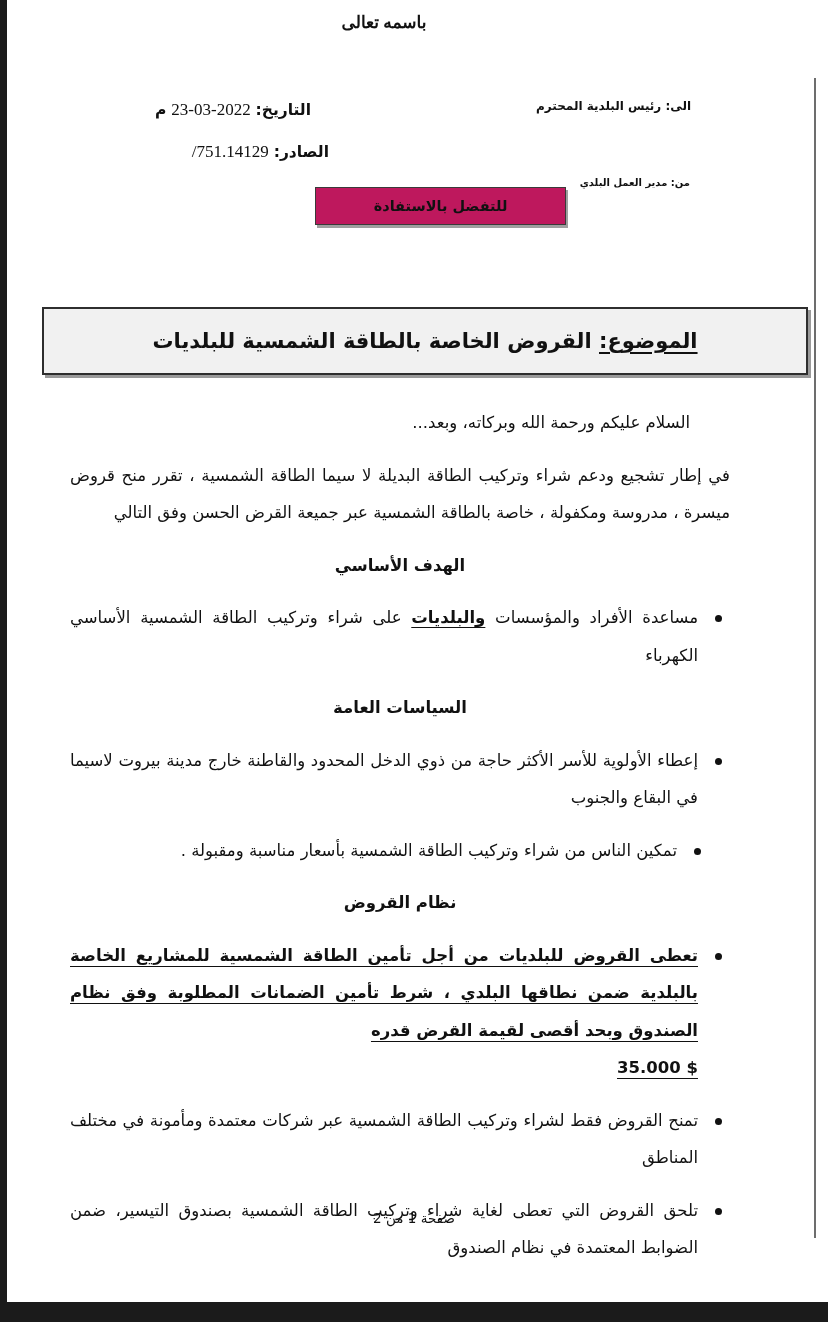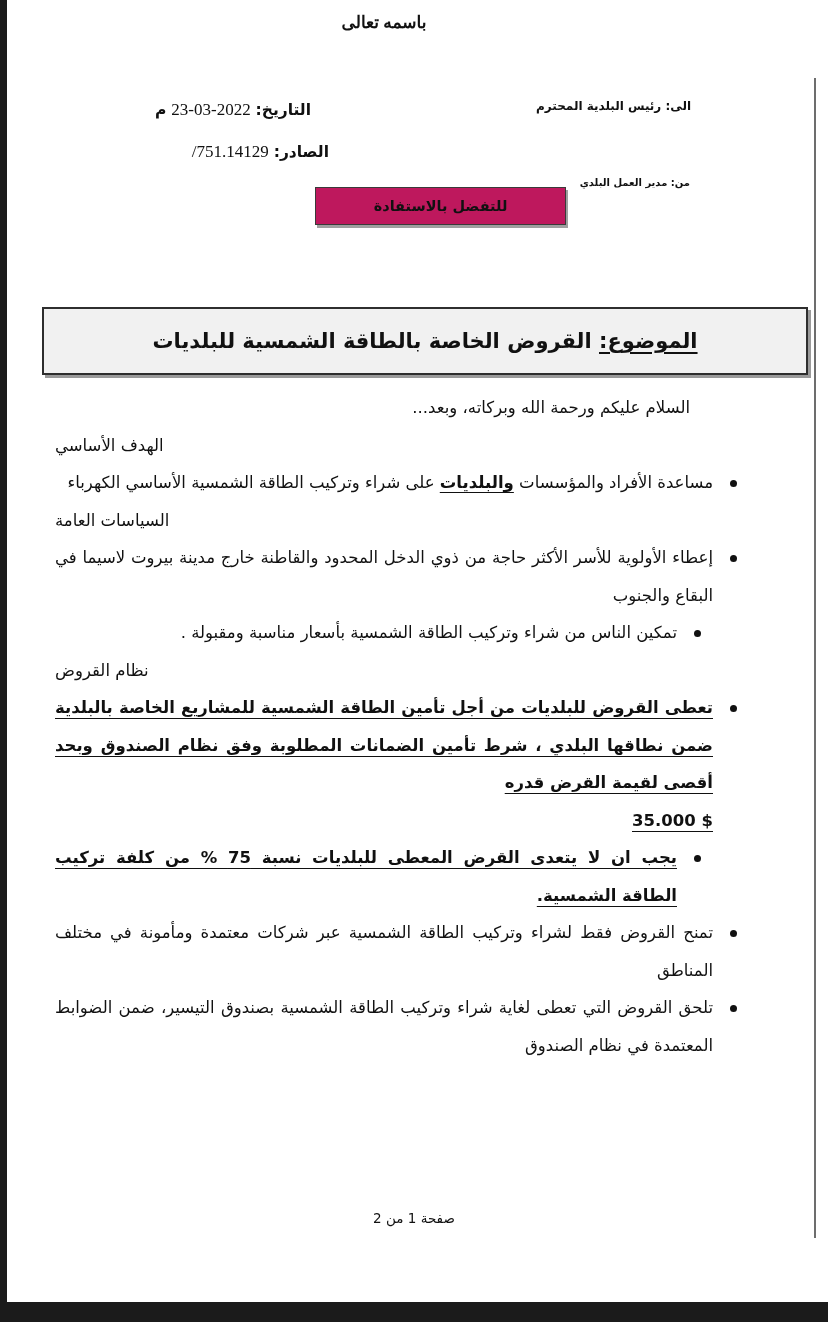--- a/index.html
+++ b/index.html
@@ -67,23 +67,23 @@
     font-weight: 700; font-size: 21px;
     white-space: nowrap;
   }
   .subject-box .subject-label { text-decoration: underline; text-underline-offset: 4px; }
   
   .doc-body {
     position: absolute; top: 389px; right: 83px; width: 690px;
     font-size: 16.5px; line-height: 37.5px;
     text-align: justify;
   }
-  .doc-body > div { margin: 0; }
+  .doc-body > div { margin: 15px; }
   .salam-line { margin-right: 55px !important; text-align: right; }
-  .sec-heading { font-weight: 400; text-align: left; }
+  .sec-heading { font-weight: 700; text-align: center; }
   .li { position: relative; padding-right: 32px; }
   .li .dot {
     position: absolute; right: 8px; top: 16px;
     width: 7px; height: 7px; border-radius: 50%; background: #111;
   }
   .li.l2 { margin-right: 36px !important; }
   .emph { font-weight: 700; text-decoration: underline; text-underline-offset: 4px; }
   .li.strong-underline { font-weight: 700; text-decoration: underline; text-underline-offset: 5px; }
   .amount-line {
     margin-left: 290px; 
@@ -130,20 +130,21 @@
   <div class="subject-box">
     <span class="subject-label">الموضوع:</span>
     <span>&nbsp;</span>
     <span>القروض الخاصة بالطاقة الشمسية للبلديات</span>
   </div>
 
   <div class="doc-body">
 
     <div class="salam-line">السلام عليكم ورحمة الله وبركاته، وبعد...</div>
 
+    <div class="intro-paragraph">في إطار تشجيع ودعم شراء وتركيب الطاقة البديلة لا سيما الطاقة الشمسية ، تقرر منح قروض ميسرة ، مدروسة ومكفولة ، خاصة بالطاقة الشمسية عبر جميعة القرض الحسن وفق التالي</div>
 
     <div class="sec-heading">الهدف الأساسي</div>
 
     <div class="li">
       <span class="dot"></span>
       <span>مساعدة الأفراد والمؤسسات </span><span class="emph">والبلديات</span><span> على شراء وتركيب الطاقة الشمسية الأساسي الكهرباء</span>
     </div>
 
 
     <div class="sec-heading">السياسات العامة</div>
@@ -161,24 +162,20 @@
     <div class="sec-heading">نظام القروض</div>
 
     <div class="li strong-underline">
       <span class="dot"></span>
       <span>تعطى القروض للبلديات من أجل تأمين الطاقة الشمسية للمشاريع الخاصة بالبلدية ضمن نطاقها البلدي ، شرط تأمين الضمانات المطلوبة وفق نظام الصندوق وبحد أقصى لقيمة القرض قدره</span>
       <div class="amount-line">
         <span class="ltr">35.000 $</span>
       </div>
     </div>
 
-    <div class="li l2 strong-underline">
-      <span class="dot"></span>
-      <span>يجب ان لا يتعدى القرض المعطى للبلديات نسبة 75 % من كلفة تركيب الطاقة الشمسية.</span>
-    </div>
 
     <div class="li">
       <span class="dot"></span>
       <span>تمنح القروض فقط لشراء وتركيب الطاقة الشمسية عبر شركات معتمدة ومأمونة في مختلف المناطق</span>
     </div>
 
     <div class="li">
       <span class="dot"></span>
       <span>تلحق القروض التي تعطى لغاية شراء وتركيب الطاقة الشمسية بصندوق التيسير، ضمن الضوابط المعتمدة في نظام الصندوق</span>
     </div>

